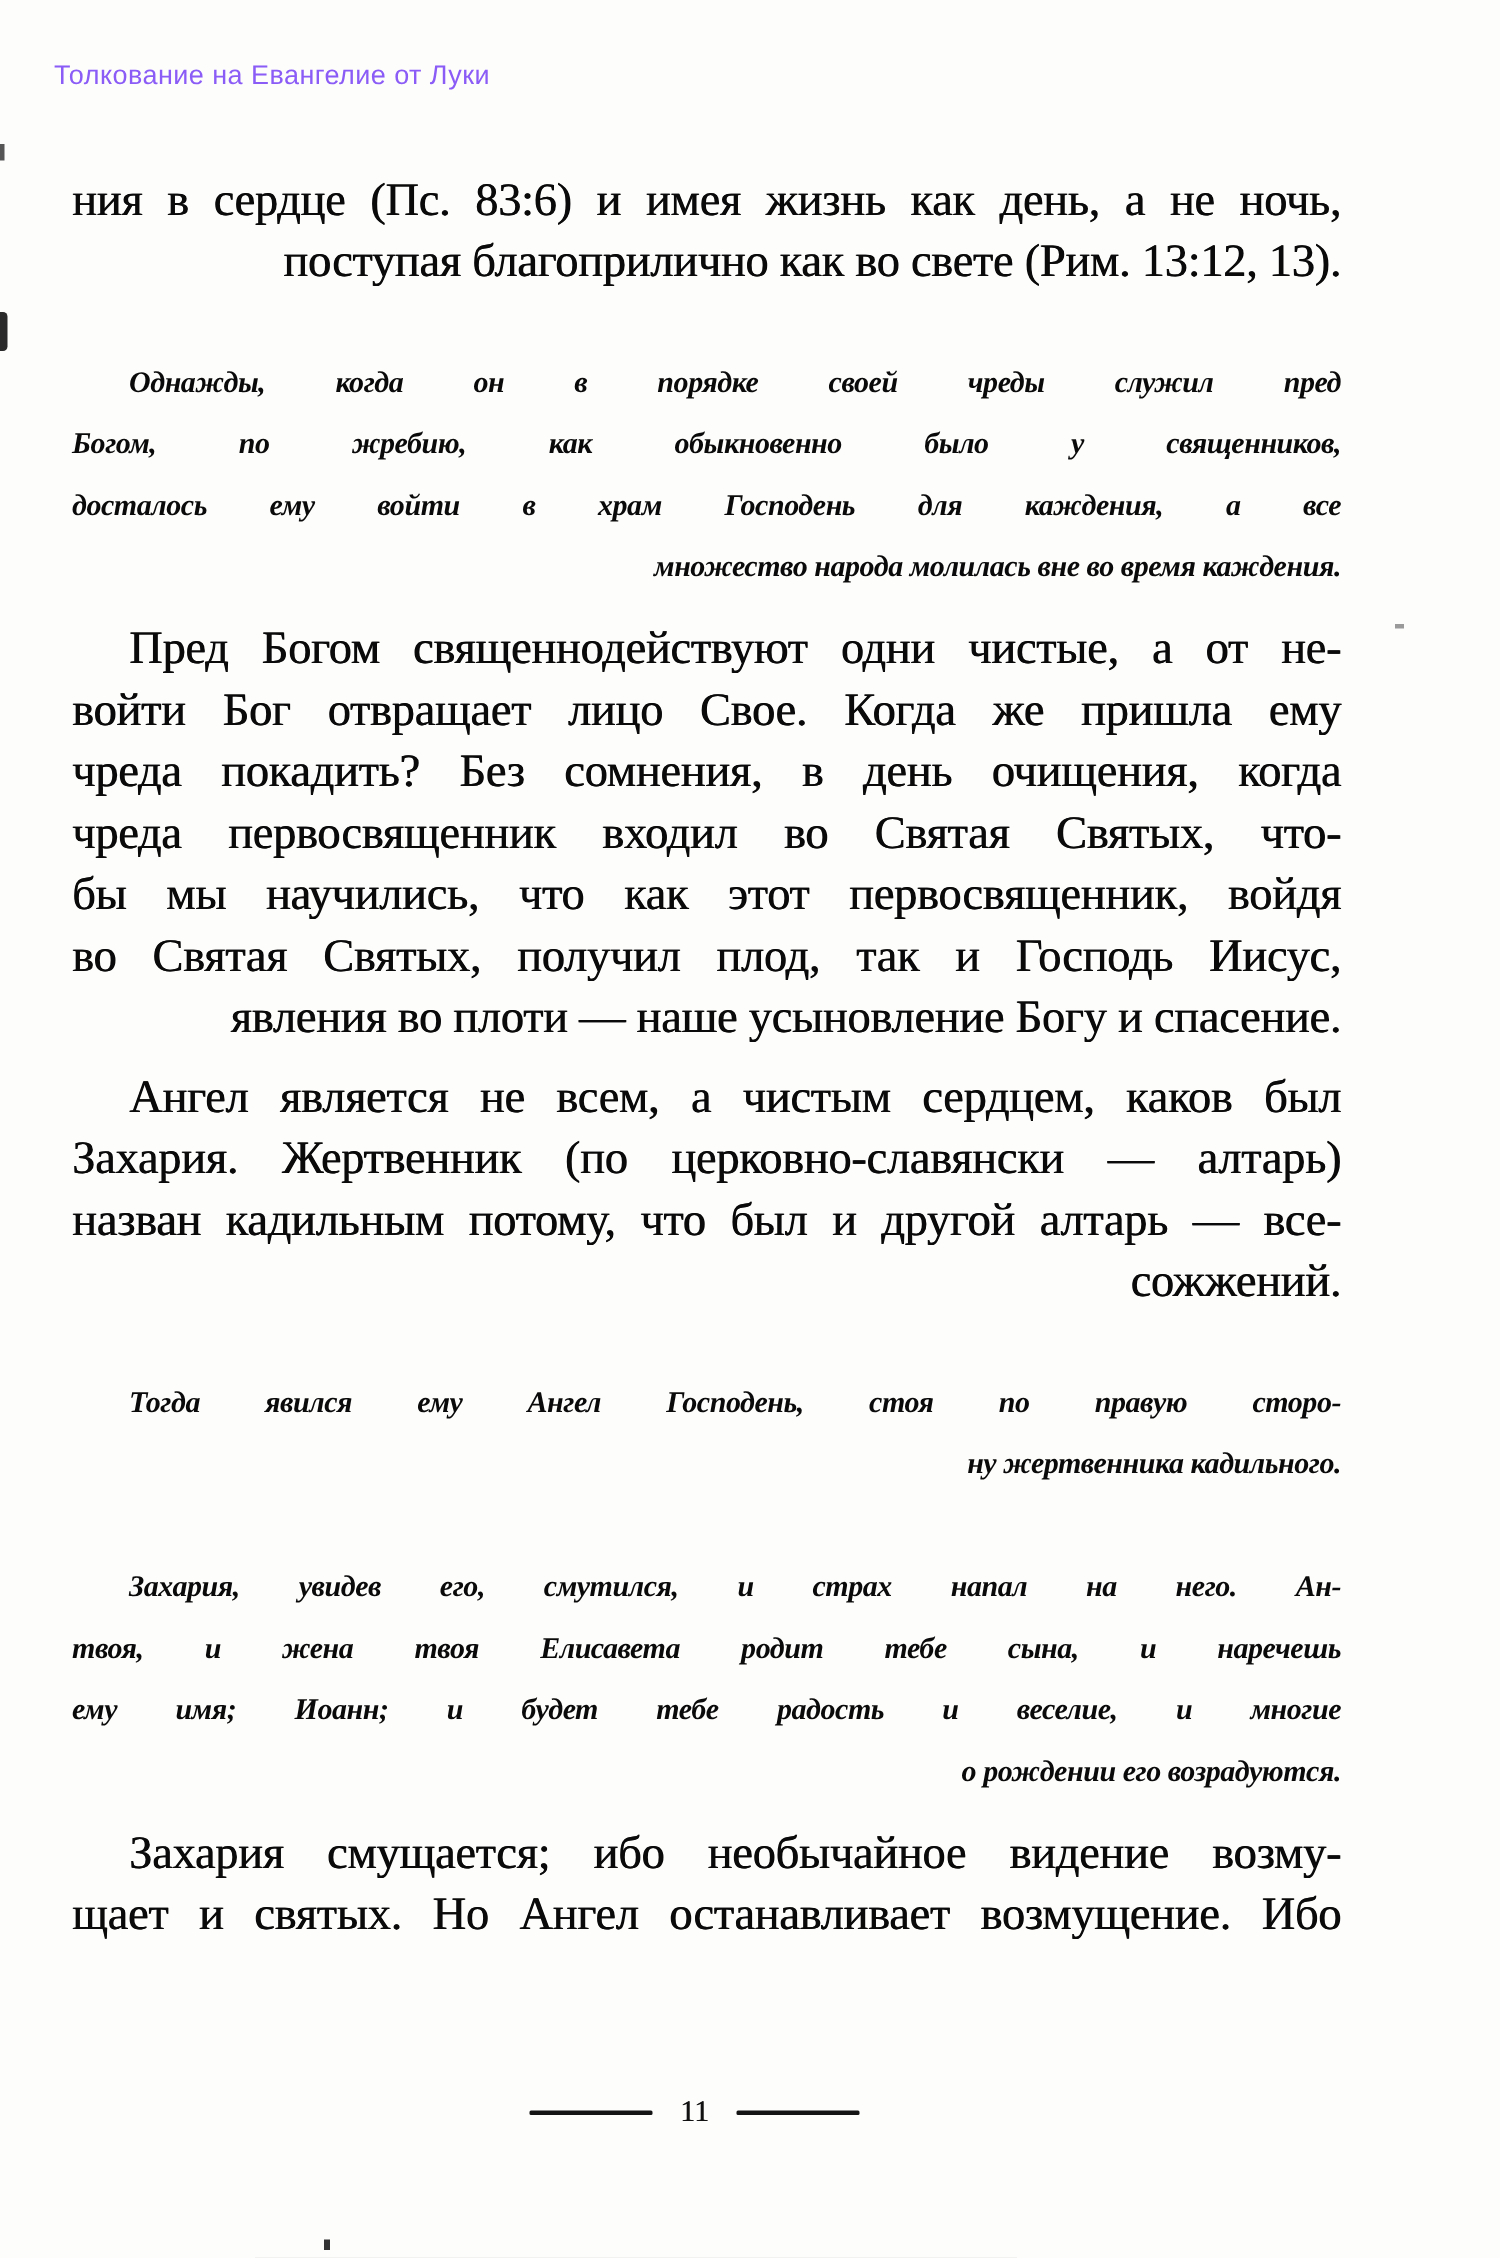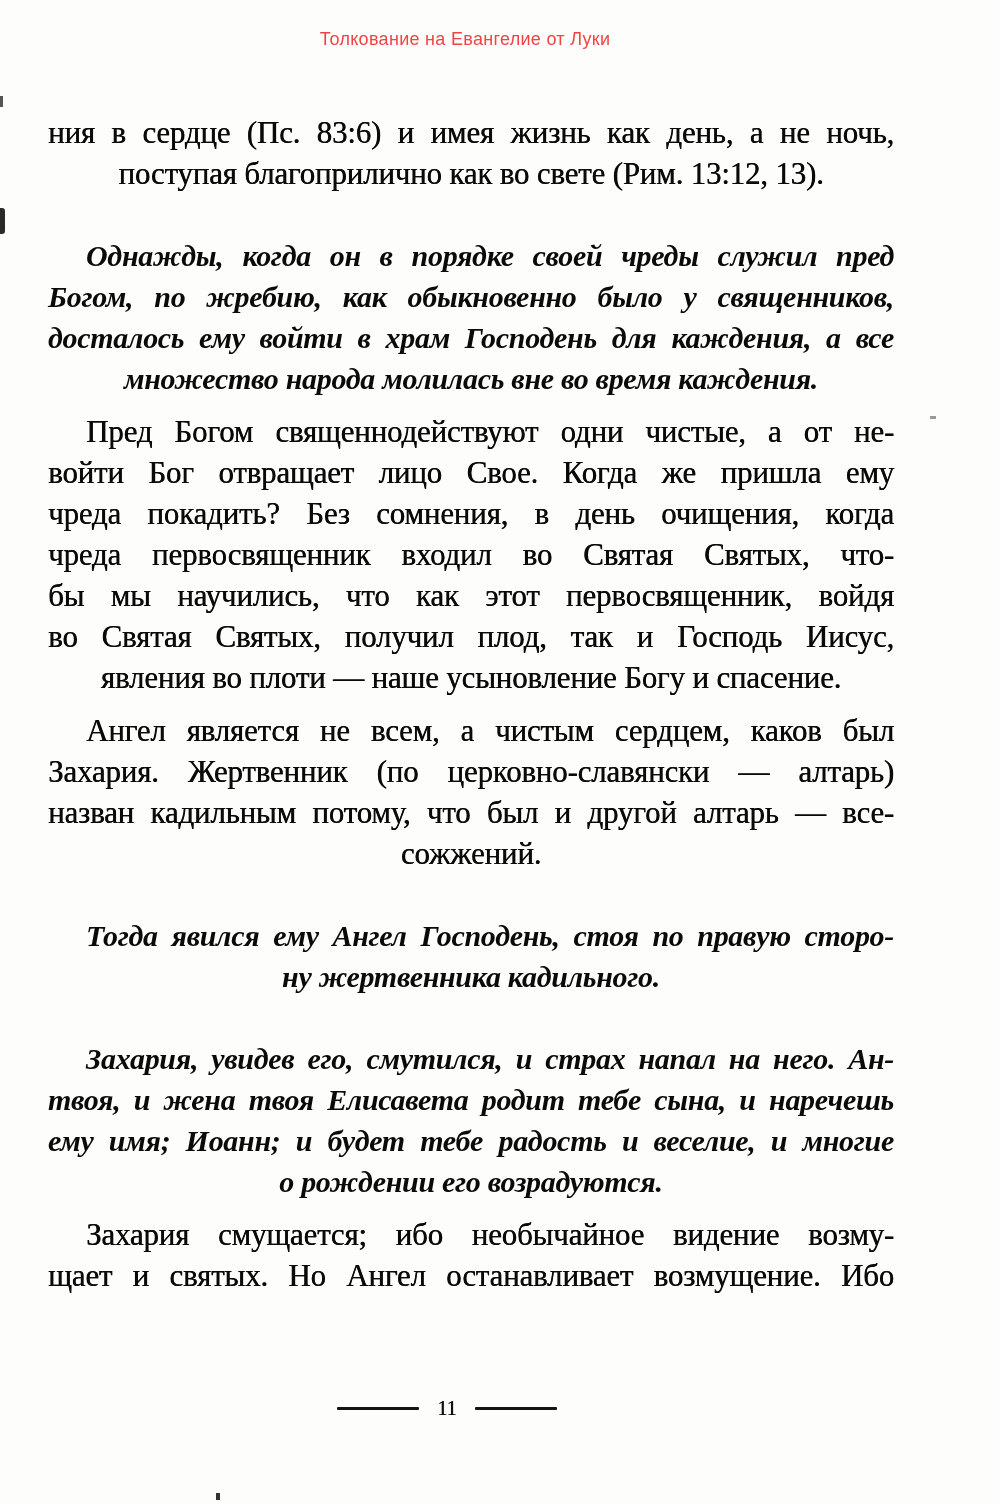--- a/index.html
+++ b/index.html
@@ -9,57 +9,56 @@
     height: 1505px;
     margin: 0 auto;
     background: #fdfdfc;
     overflow: hidden;
     color: #0a0a0a;
     font-family: "Liberation Serif", serif;
   }
   .running-head {
     position: absolute;
     left: 36px;
-    top: 29px;
+    top: 40px;
     width: 858px;
-    text-align: center;
     font-family: "Liberation Sans", sans-serif;
     font-size: 18px;
     letter-spacing: 0.3px;
-    color: #ef4444;
+    color: #8b5cf6;
   }
   .text-block {
     position: absolute;
     left: 36px;
     top: 100px;
     width: 870px;
   }
   .para { margin: 12px; }
   .para.gap { margin-top: 41px; }
   .line {
     line-height: 41px;
-    text-align: center;
+    text-align: right;
     white-space: normal;
   }
   .para.regular .line {
     font-size: 31px;
     letter-spacing: -0.2px;
     text-shadow: 0.4px 0 0 currentColor;
   }
   .para.italic .line {
     font-style: italic;
     font-weight: 700;
-    font-size: 30px;
+    font-size: 20px;
     letter-spacing: -0.3px;
   }
   .line.j { text-align: justify; text-align-last: justify; }
   .line.ind { text-indent: 38px; }
   .footer {
     position: absolute;
-    left: 28px;
+    left: 44px;
     top: 1398px;
     width: 858px;
     display: flex;
     justify-content: center;
     align-items: center;
     gap: 18px;
     transform: translateX(-10px);
   }
   .footer-rule {
     width: 82px;

